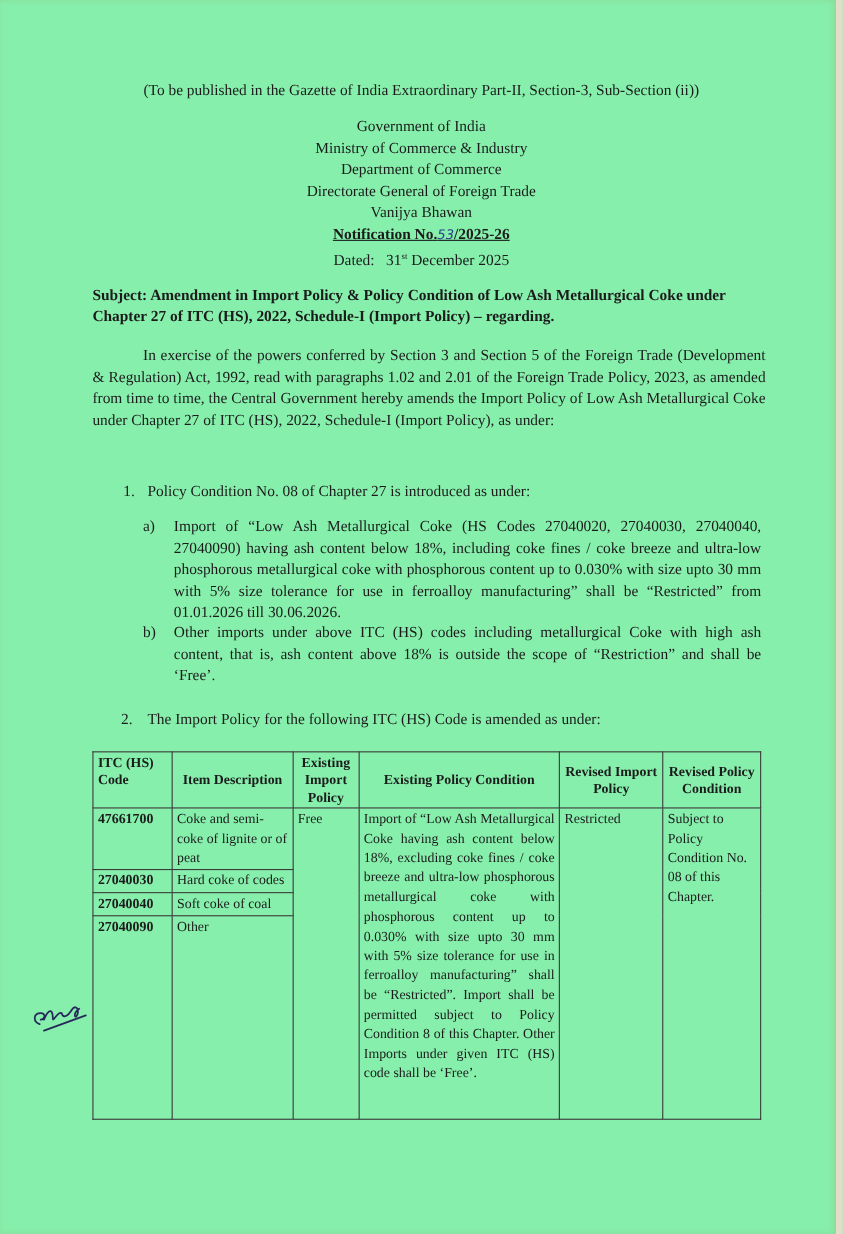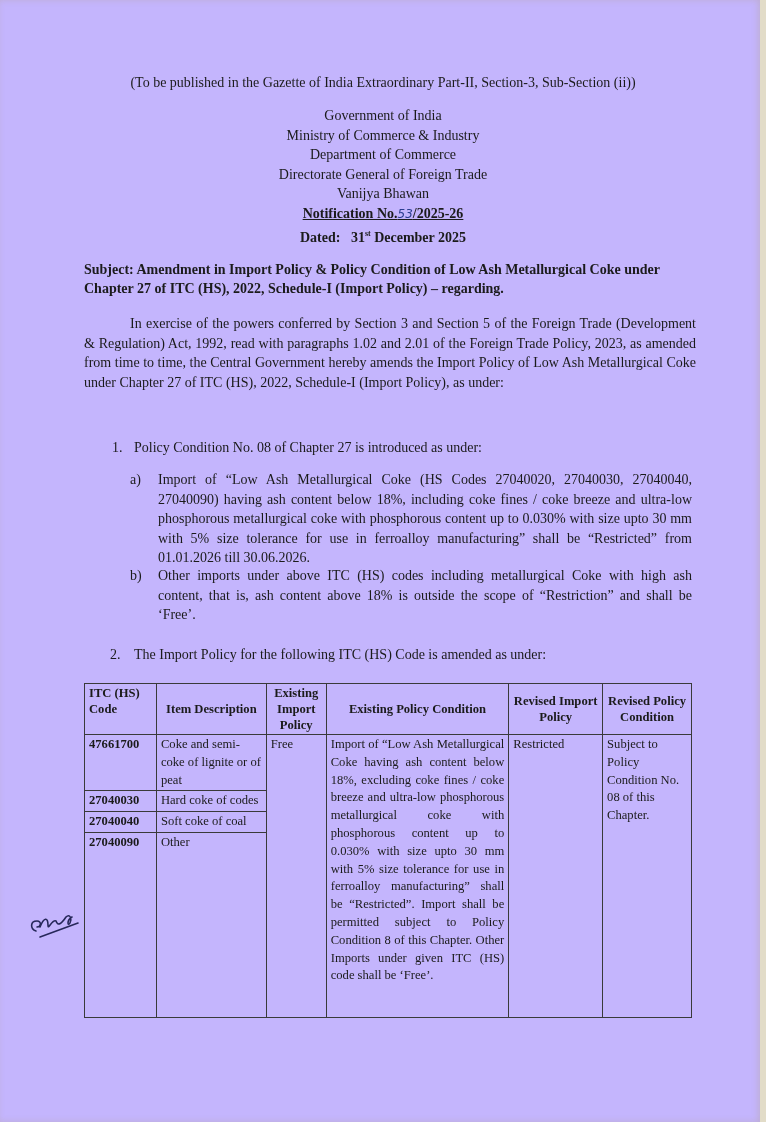--- a/index.html
+++ b/index.html
@@ -4,35 +4,35 @@
 <style>
   html, body { margin:0; padding:0; }
   body {
     width:766px; height:1122px; overflow:hidden;
     background:#ecebe6;
     font-family:"Liberation Serif", serif;
     color:#1b1b1b;
   }
   .page {
     position:absolute; left:0; top:0; width:760px; height:1122px;
-    background:#c4b5fd;
+    background:#86efac;
     border-right:6px solid #e2dcc8;
     box-shadow: inset -2px 0 6px rgba(170,150,90,0.25);
   }
   .gazette {
     position:absolute; top:75px; left:0; width:766px; text-align:center;
     font-size:14px;
   }
   .header {
     position:absolute; top:106px; left:0; width:766px; text-align:center;
     font-size:14px; line-height:19.5px;
   }
   .header .notif { text-decoration:underline; font-weight:bold; }
   .header .notif .num { color:#2a3d8f; font-style:italic; font-weight:normal; font-family:"DejaVu Sans", sans-serif; font-size:12px;margin-top:28px;}
-  .header .dated { font-weight:bold; }
+  .header .dated { font-weight:normal; }
   .header sup { font-size:8px; }
   .subject {
     position:absolute; top:260px; left:84px; width:612px;
     font-size:14px; font-weight:bold; line-height:19px;
   }
   .intro {
     position:absolute; top:314px; left:84px; width:612px;
     font-size:14px; line-height:19.5px; text-align:justify; text-indent:46px;
   }
   .item1 {

